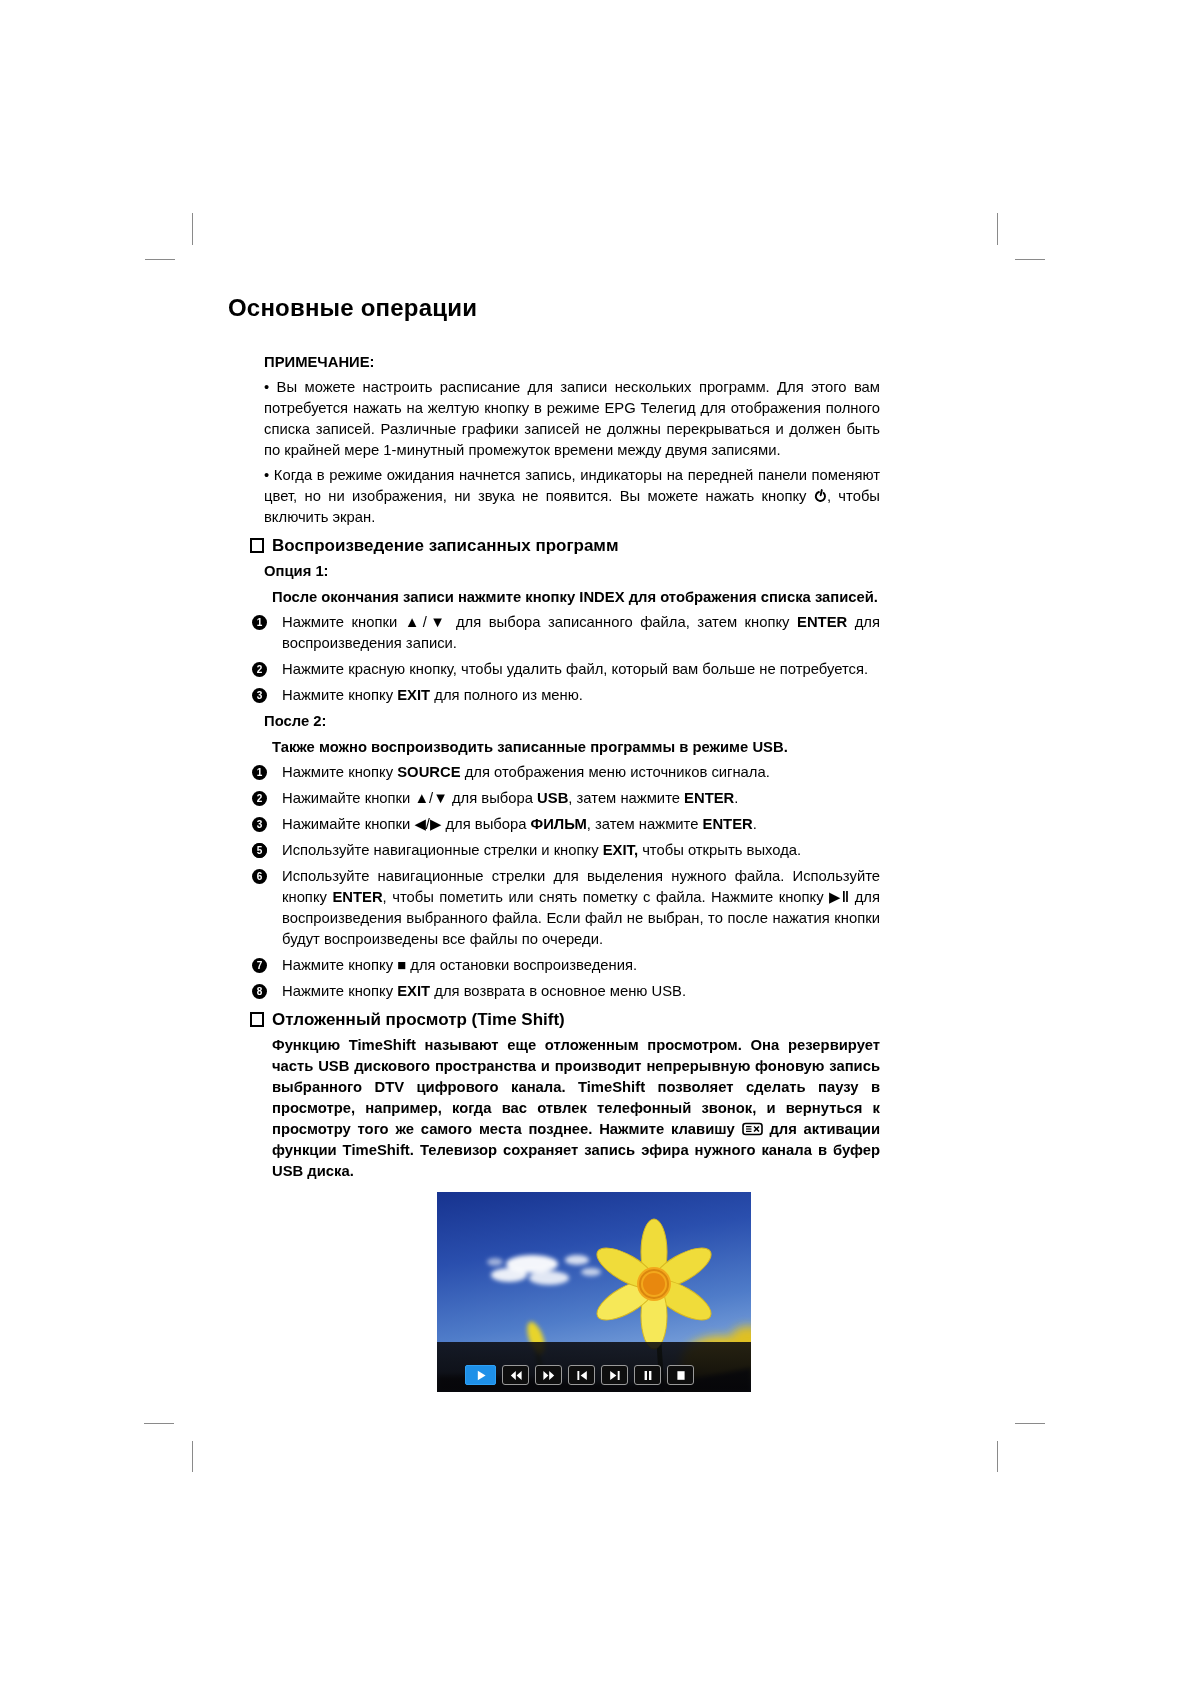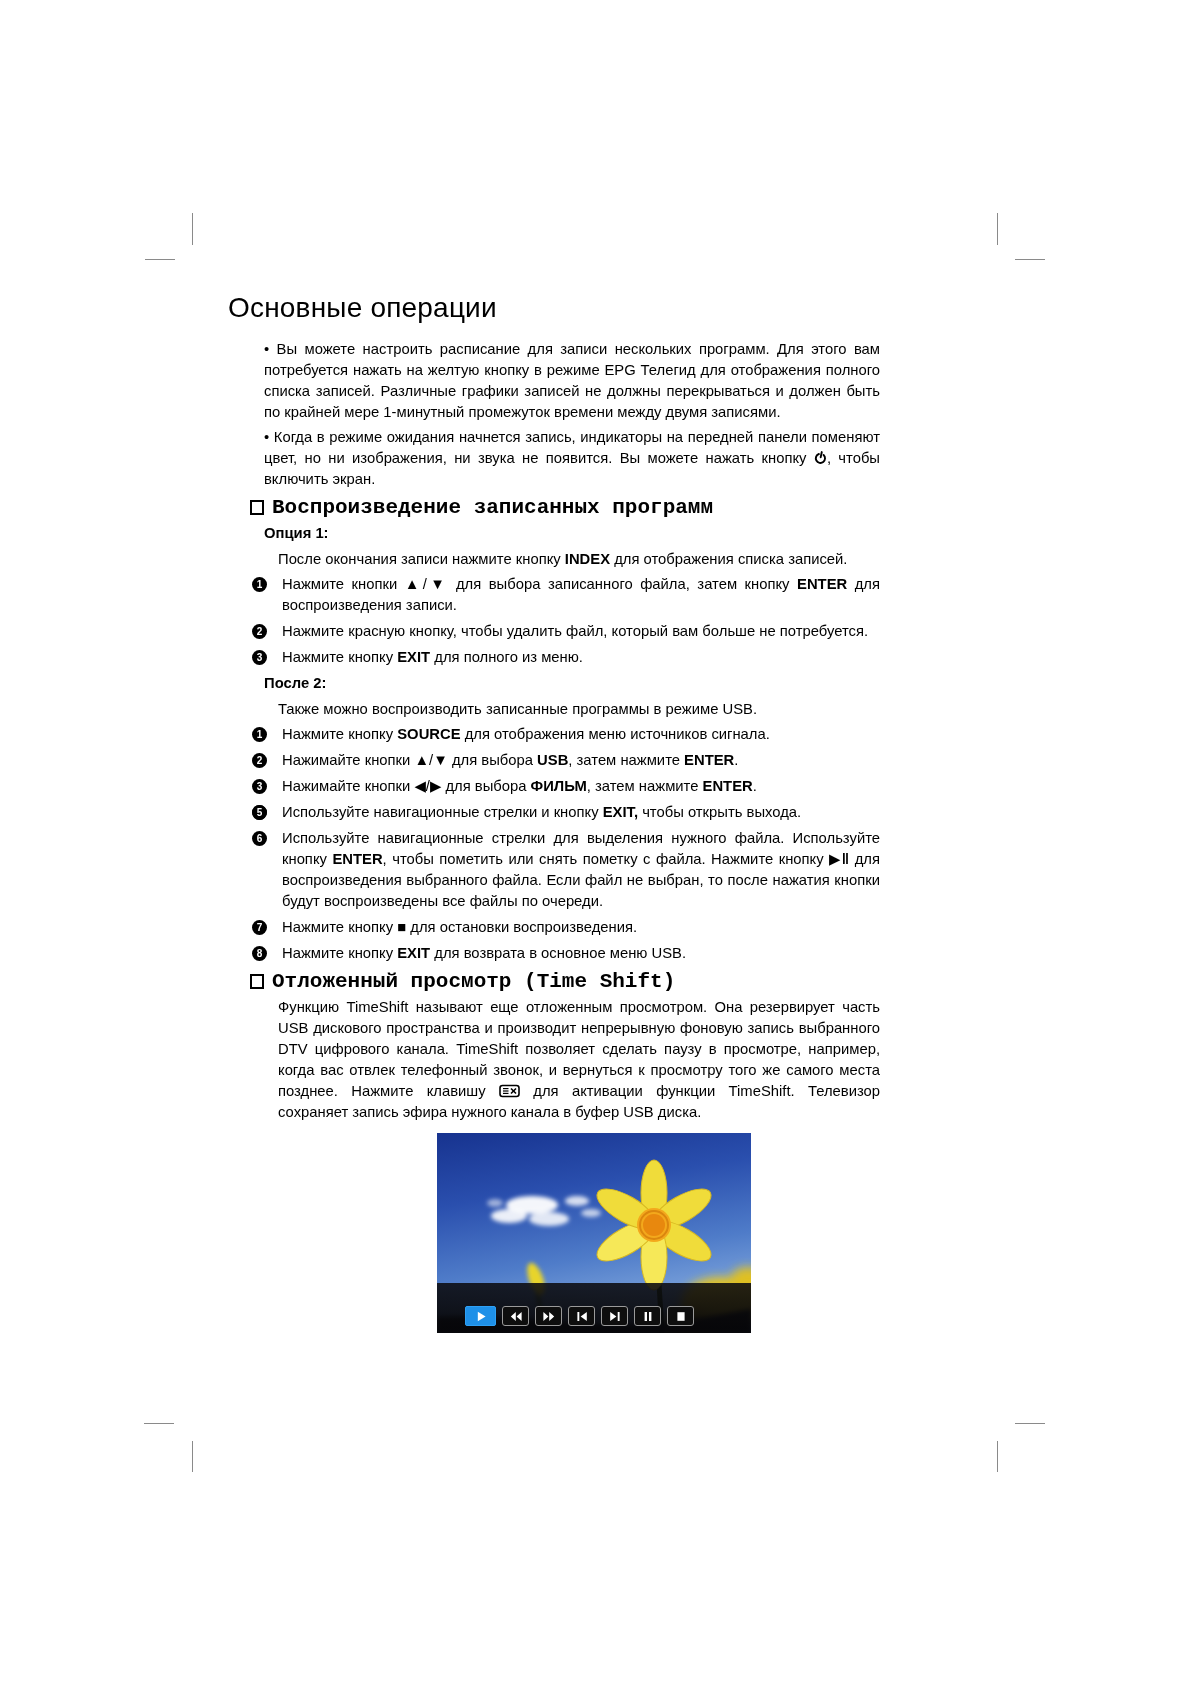--- a/index.html
+++ b/index.html
@@ -6,30 +6,30 @@
   .page{
     position:relative; width:1190px; height:1684px; background:#ffffff;
     overflow:hidden; color:#000;
     font-family:"Liberation Sans","DejaVu Sans",sans-serif;
   }
   
   .crop{position:absolute; background:#8a8a8a;}
   
   .content{position:absolute; left:264px; top:293px; width:616px;
     font-size:14.8px; line-height:21px;}
-  h1.doc-title{font-size:28px; line-height:30px; font-weight:normal;
-    margin:0 0 16px -36px; letter-spacing:.2px;}
+  h1.doc-title{font-size:24px; line-height:30px; font-weight:bold;
+    margin:0 0 29px -36px; letter-spacing:.2px;}
   .note-heading{font-weight:bold; margin:0 0 4px 0;}
   .note-bullet{margin:0 0 4px 0; text-align:justify;}
-  .section-header{font-weight:bold; font-size:21px; margin:7px 0 5px -14px;
-    display:flex; align-items:flex-start;font-family:Liberation Mono, monospace;}
+  .section-header{font-weight:bold; font-size:17px; margin:7px 0 5px -14px;
+    display:flex; align-items:flex-start;}
   .square{display:inline-block; width:10px; height:11px; border:2px solid #000;
     margin:3px 8px 0 0; flex:0 0 auto;}
   .subhead{font-weight:bold; margin:2px 0 5px 0;}
-  .body-para{margin:0 0 4px 14px; text-align:justify;}
+  .body-para{margin:0 0 4px 8px; text-align:justify;font-weight:bold;}
   .step{position:relative; margin:0 0 5px -12px; padding-left:30px; text-align:justify;}
   .numcircle{position:absolute; left:0; top:3px; width:15px; height:15px;
     border-radius:50%; background:#000; color:#fff; font-size:10px; font-weight:bold;
     display:flex; align-items:center; justify-content:center; line-height:1;}
   .ic{display:inline-block; vertical-align:-2px; line-height:0;}
   .ic.power svg{transform:rotate(12deg);}
   
   .tv-figure{position:relative; width:314px; height:200px; margin:10px 0 18px 173px;
     background:#123; overflow:hidden;}
   .tv-figure svg.scene{display:block;}
@@ -51,20 +51,21 @@
   <div class="crop" style="left:1015px;top:259px;width:30px;height:1px;"></div>
   <div class="crop" style="left:144px;top:1423px;width:30px;height:1px;"></div>
   <div class="crop" style="left:192px;top:1441px;width:1px;height:31px;"></div>
   <div class="crop" style="left:1015px;top:1423px;width:30px;height:1px;"></div>
   <div class="crop" style="left:997px;top:1441px;width:1px;height:31px;"></div>
 
   <div class="content">
     <h1 class="doc-title">Основные операции</h1>
 
     <div id="flow-top">
+        <div class="note-heading">ПРИМЕЧАНИЕ:</div>
         <p class="note-bullet"><span>• Вы можете настроить расписание для записи нескольких программ. Для этого вам потребуется нажать на желтую кнопку в режиме EPG Телегид для отображения полного списка записей. Различные графики записей не должны перекрываться и должен быть по крайней мере 1-минутный промежуток времени между двумя записями.</span></p>
         <p class="note-bullet"><span>• Когда в режиме ожидания начнется запись, индикаторы на передней панели поменяют цвет, но ни изображения, ни звука не появится. Вы можете нажать кнопку </span><span class="ic power"><svg width="13" height="14" viewBox="0 0 13 14">
               <path d="M4.1,3.4 A4.6,4.6 0 1 0 8.9,3.4" fill="none" stroke="#000" stroke-width="1.9" stroke-linecap="round"></path>
               <line x1="6.5" y1="0.8" x2="6.5" y2="6.2" stroke="#000" stroke-width="1.9" stroke-linecap="round"></line>
             </svg></span><span>, чтобы включить экран.</span></p>
         <div class="section-header">
           <span class="square"></span>
           <span>Воспроизведение записанных программ</span>
         </div>
         <div class="subhead">Опция 1:</div>

